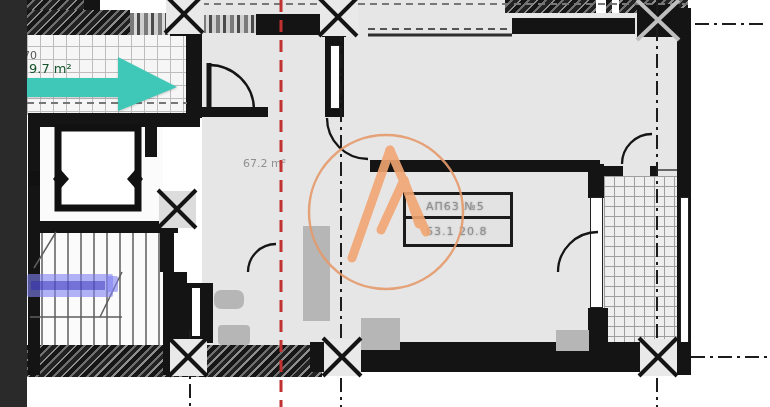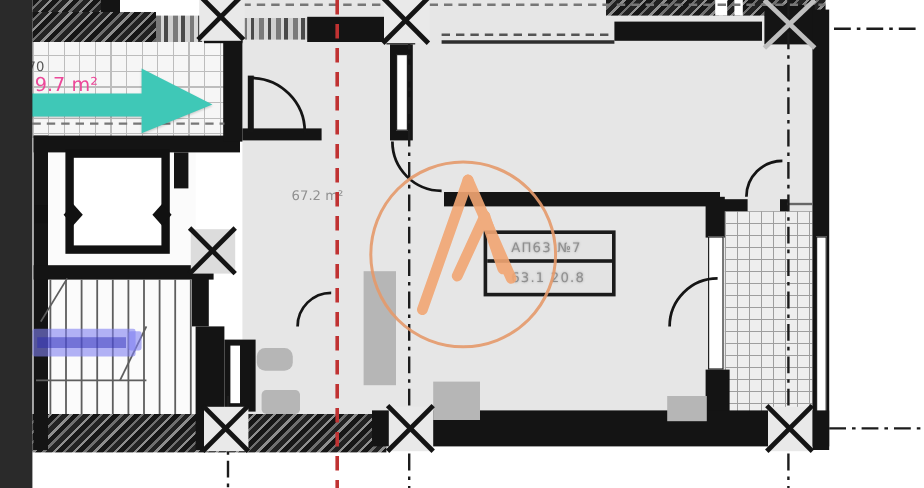--- a/index.html
+++ b/index.html
@@ -97,26 +97,26 @@
   <div class="wall" style="left:187px;top:283px;width:26px;height:60px;"></div>
   <div class="slot" style="left:192px;top:288px;width:8px;height:48px;border:none;"></div>
 
   <div class="furn" style="left:303px;top:226px;width:27px;height:95px;"></div>
   <div class="furn" style="left:361px;top:318px;width:39px;height:32px;"></div>
   <div class="furn" style="left:556px;top:330px;width:33px;height:21px;"></div>
   <div class="furn" style="left:214px;top:290px;width:30px;height:19px;border-radius:7px;"></div>
   <div class="furn" style="left:218px;top:325px;width:32px;height:20px;border-radius:4px;"></div>
 
   <div class="tag-box">
-    <div class="tag-row first">АП63 №7</div>
+    <div class="tag-row first">АП63 №5</div>
     <div class="tag-row">63.1  20.8</div>
   </div>
 
   <div class="txt" style="left:23px;top:49px;font-size:11px;color:#555;">70</div>
-  <div class="txt" style="left:29px;top:61px;font-size:16px;color:#ec4899;">9.7 m²</div>
+  <div class="txt" style="left:29px;top:61px;font-size:13px;color:#14532d;">9.7 m²</div>
   <div class="txt" style="left:243px;top:157px;font-size:11px;color:#909090;">67.2 m²</div>
 
   <svg class="abs" style="left:0;top:0;" width="770" height="407" viewBox="0 0 770 407">
 
     <g stroke-linecap="butt">
       <line x1="368" y1="29" x2="512" y2="29" stroke="#555" stroke-width="2" stroke-dasharray="7 5"></line>
       <line x1="368" y1="35" x2="512" y2="35" stroke="#2e2e2e" stroke-width="3"></line>
       <line x1="656" y1="170" x2="677" y2="170" stroke="#666" stroke-width="2"></line>
     </g>
 

